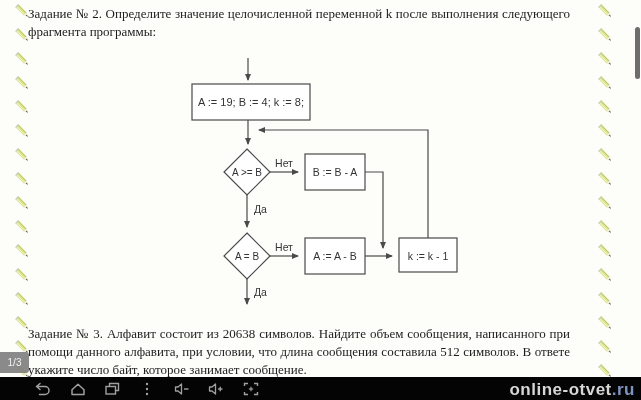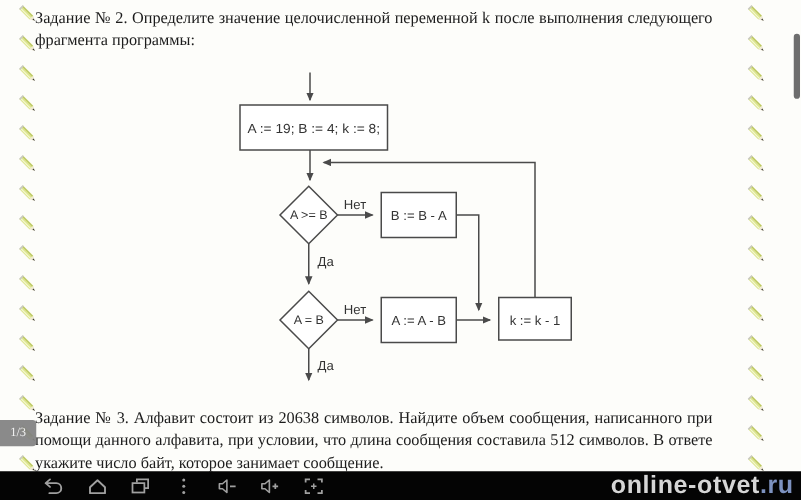--- a/index.html
+++ b/index.html
@@ -22,38 +22,38 @@
   .para.p2 { top:325px; }
 
   .flowchart { position:absolute; left:180px; top:55px; }
   .flowchart text { font-family:"Liberation Sans","DejaVu Sans",sans-serif; fill:#333; }
   .flowchart .shape { fill:#ffffff; stroke:#4a4a4a; stroke-width:1.2; }
   .flowchart .wire  { fill:none; stroke:#4a4a4a; stroke-width:1.2; }
   .t-box { font-size:10.5px; }
   .t-cond { font-size:10px; }
   .t-branch { font-size:10.5px; }
 
-  .page-badge { position:absolute; left:0; top:336px; width:29px; height:21px;
+  .page-badge { position:absolute; left:0; top:352px; width:29px; height:21px;
                 background:rgba(128,128,128,0.92); color:#f2f2f2; border-radius:0 3px 3px 0;
-                font-family:Liberation Serif, serif; font-size:10px;
+                font-family:Liberation Sans, sans-serif; font-size:10px;
                 display:flex; align-items:center; justify-content:center; z-index:5; }
 
   .scrollbar-thumb { position:absolute; right:1px; top:27px; width:5px; height:52px;
                      background:#6e6e6e; border-radius:2.5px; z-index:6; }
 
   .navbar { position:absolute; left:0; bottom:0; width:641px; height:23px; background:#040404;
             z-index:10; display:flex; align-items:center; }
   .nav-icons { position:absolute; left:32px; top:0; width:230px; height:23px;
                display:flex; align-items:center; justify-content:space-between; }
   .nav-btn { background:none; border:none; padding:0; width:22px; height:20px;
              display:flex; align-items:center; justify-content:center; cursor:pointer; }
   .nav-btn svg { display:block; }
 
   .watermark { position:absolute; right:6px; bottom:0px; font-family:"Liberation Sans",sans-serif;
-               font-weight:bold; font-size:20px; color:#d6d6d6; letter-spacing:0.5px; }
+               font-weight:bold; font-size:17px; color:#d6d6d6; letter-spacing:0.5px; }
   .watermark .tld { color:#7d92c0; }
 </style>
 </head>
 <body>
 
 <div class="edge-strip"></div>
 
 <div class="page">
 
   <div class="pencil-col left">

